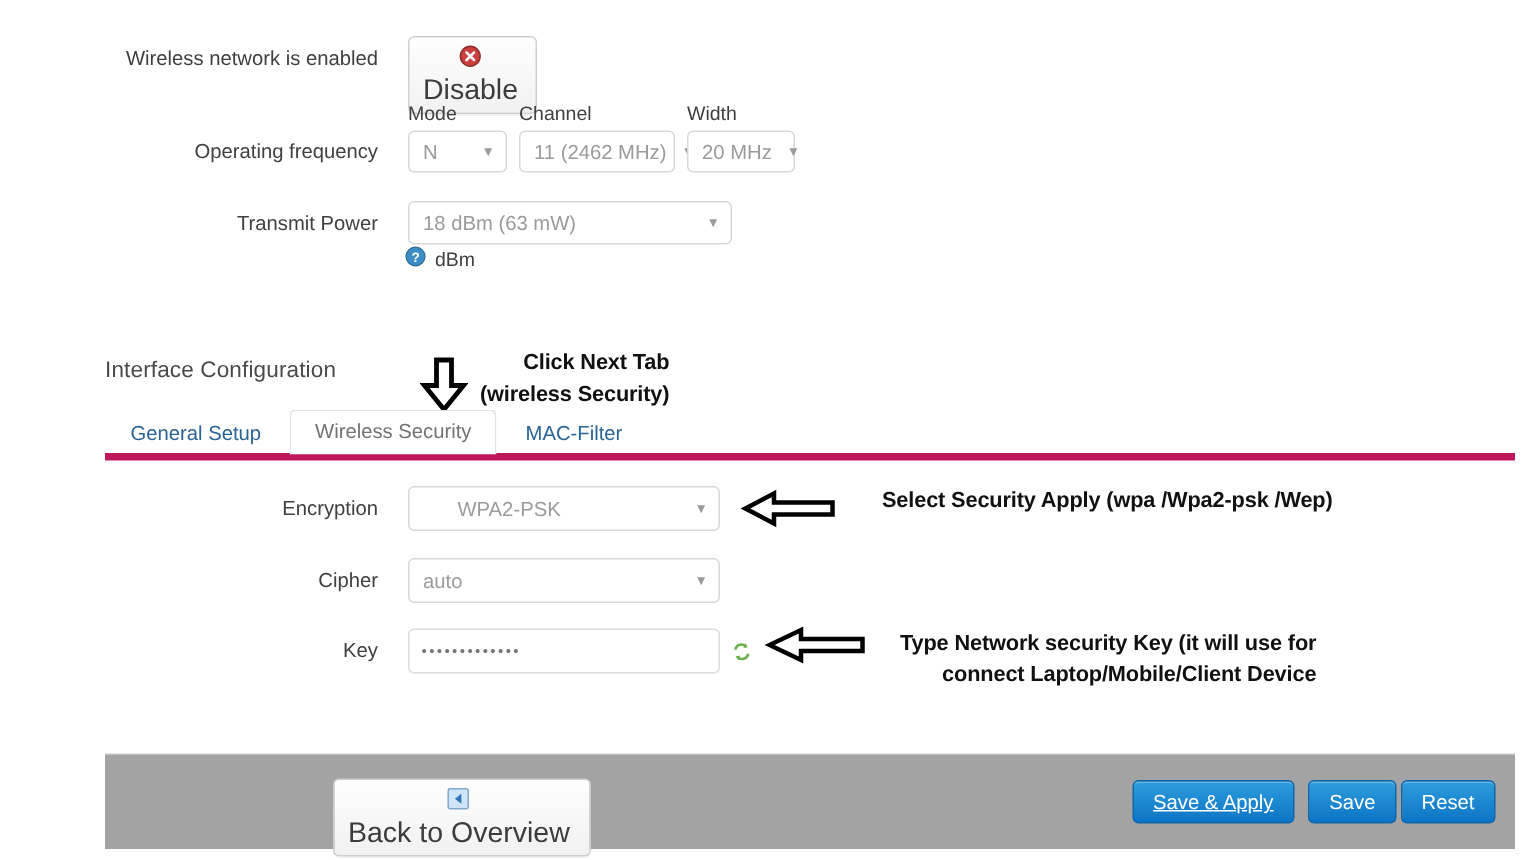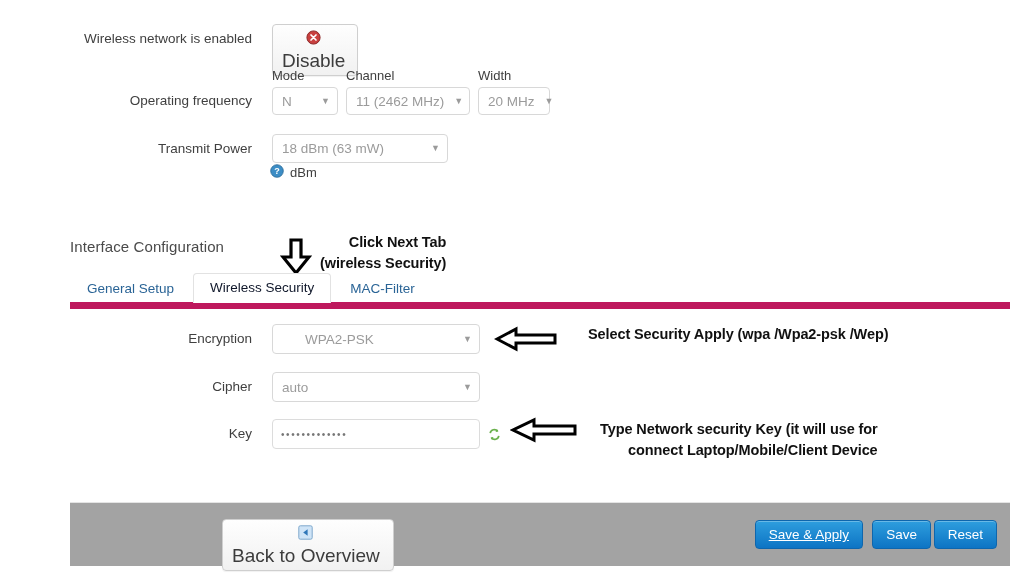--- a/index.html
+++ b/index.html
@@ -124,40 +124,40 @@
     color: #4a4a4a;
     letter-spacing: 0.1px;
     margin: 0;
   }
   #tabbar {
     position: absolute;
     left: 70px;
     top: 274px;
     width: 940px;
     height: 28px;
-    border-bottom: 7px solid #be185d;
+    border-bottom: 5px solid #be185d;
     display: flex;
     align-items: flex-end;
   }
   .tab {
     font-size: 13.5px;
     color: #2a6496;
     padding: 5px 16px 6px 16px;
     margin-right: 2px;
     border: 1px solid transparent;
     border-bottom: none;
     border-radius: 4px 4px 0 0;
     line-height: 17px;
     cursor: pointer;
     background: transparent;
     position: relative;
     top: 1px;
   }
   .tab.active {
-    color: #0f172a;
+    color: #737373;
     background: #ffffff;
     border-color: #e2e2e2;
     border-bottom: 1px solid #ffffff;
   }
 
   
   #footer-bar {
     position: absolute;
     left: 70px;
     top: 502px;
@@ -230,38 +230,38 @@
     <div style="display:flex; gap:8px; align-items:flex-end;">
       <div>
         <span class="colhead">Mode</span>
         <div class="select" style="width:66px;">
           <span>N</span>
           <span class="caret">▼</span>
         </div>
       </div>
       <div>
         <span class="colhead">Channel</span>
-        <div class="select" style="width:124px;">
+        <div class="select" style="width:104px;">
           <span>11 (2462 MHz)</span>
           <span class="caret">▼</span>
         </div>
       </div>
       <div>
         <span class="colhead">Width</span>
         <div class="select" style="width:72px;">
           <span>20 MHz</span>
           <span class="caret">▼</span>
         </div>
       </div>
     </div>
   </div>
 
   <div class="form-row" style="left:70px; top:134px;">
     <div class="field-label">Transmit Power</div>
-    <div class="select" style="width:176px; height:29px;">
+    <div class="select" style="width:216px; height:29px;">
       <span>18 dBm (63 mW)</span>
       <span class="caret">▼</span>
     </div>
   </div>
 
   <div class="help-row" style="left:270px; top:164px;">
     <span>
       <svg width="14" height="14" viewBox="0 0 14 14">
         <circle cx="7" cy="7" r="6.3" fill="#3c8dc5" stroke="#2c6a96" stroke-width="0.8"></circle>
         <text x="7" y="10.4" font-size="9" font-family="Liberation Sans, sans-serif" fill="#ffffff" text-anchor="middle" font-weight="bold">?</text>

